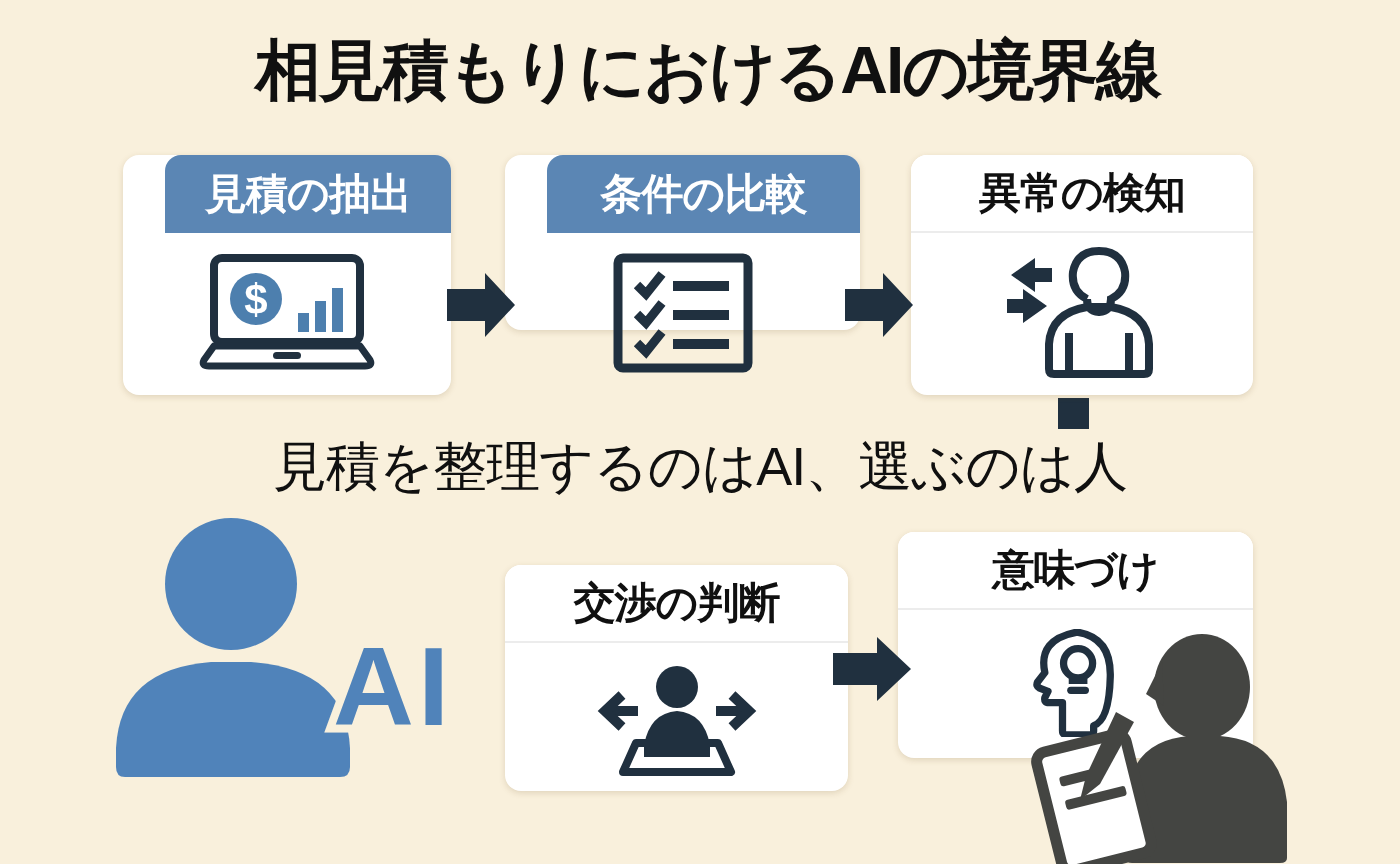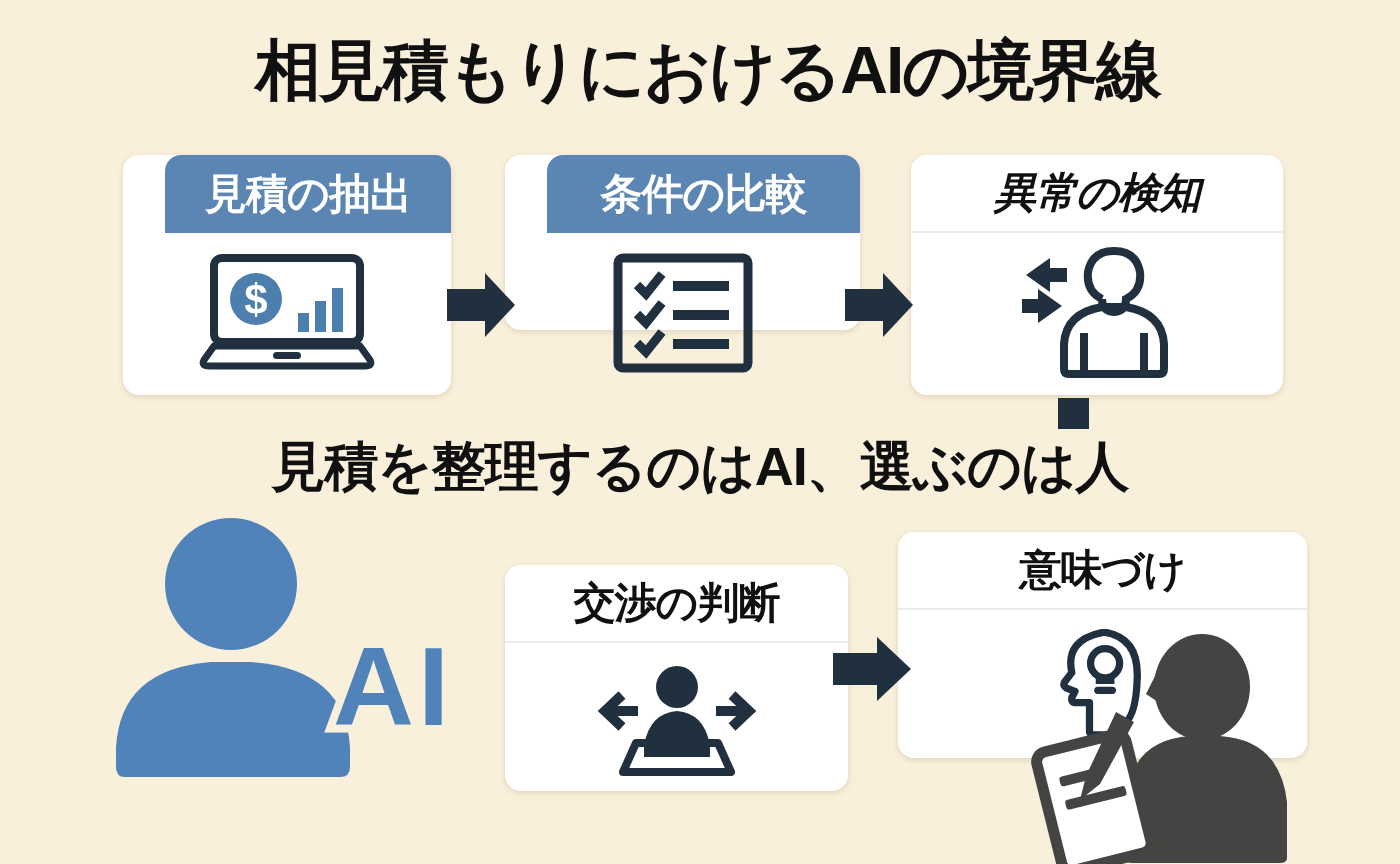--- a/index.html
+++ b/index.html
@@ -14,37 +14,37 @@
     --text-black:#101010;
   }
   *{margin:0;padding:0;box-sizing:border-box;}
   html,body{width:1400px;height:864px;font-family:"Liberation Sans","DejaVu Sans",sans-serif;}
   .canvas{position:relative;width:1400px;height:864px;background:var(--background);overflow:hidden;}
 
   .title{position:absolute;left:15px;right:0;top:26px;text-align:center;
          font-size:66px;font-weight:900;color:var(--text-black);letter-spacing:-2px;}
 
   .headline{position:absolute;left:0;right:0;top:430px;height:72px;line-height:72px;
-            text-align:center;font-size:54px;font-weight:700;color:var(--text-black);letter-spacing:-1px;}
+            text-align:center;font-size:54px;font-weight:400;color:var(--text-black);letter-spacing:-1px;}
 
   .card{position:absolute;background:var(--card-white);border-radius:16px;
         box-shadow:0 2px 6px rgba(110,85,40,.18);z-index:1;}
   .card-header{height:78px;display:flex;align-items:center;justify-content:center;
                font-size:42px;font-weight:900;border-radius:16px 16px 0 0;letter-spacing:-1px;}
   .card-header.blue{background:var(--header-blue);color:#fff;margin-left:42px;}
   .card-header.plain{background:var(--card-white);color:var(--text-black);
                      border-bottom:2px solid var(--divider-gray);}
   .card-body{display:flex;align-items:center;justify-content:center;}
 
   .card1{left:123px;top:155px;width:328px;height:240px;}
   .card2{left:505px;top:155px;width:355px;height:175px;}
-  .card3{left:911px;top:155px;width:372px;height:240px;font-style:italic;}
+  .card3{left:911px;top:155px;width:342px;height:240px;}
   .card1 .card-body,.card2 .card-body,.card3 .card-body{height:160px;}
   .card4{left:505px;top:532px;width:343px;height:226px;margin-top:33px;}
-  .card5{left:898px;top:532px;width:409px;height:226px;}
+  .card5{left:898px;top:532px;width:355px;height:226px;}
   .card4 .card-body,.card5 .card-body{height:146px;}
 
   .flow-arrow{position:absolute;z-index:3;}
   .arrow1{left:447px;top:270px;}
   .arrow2{left:845px;top:270px;}
   .arrow3{left:833px;top:634px;}
   .flow-arrow polygon{fill:var(--dark-navy);}
 
   .connector{position:absolute;left:1058px;top:398px;width:31px;height:31px;
              background:var(--dark-navy);z-index:0;}

